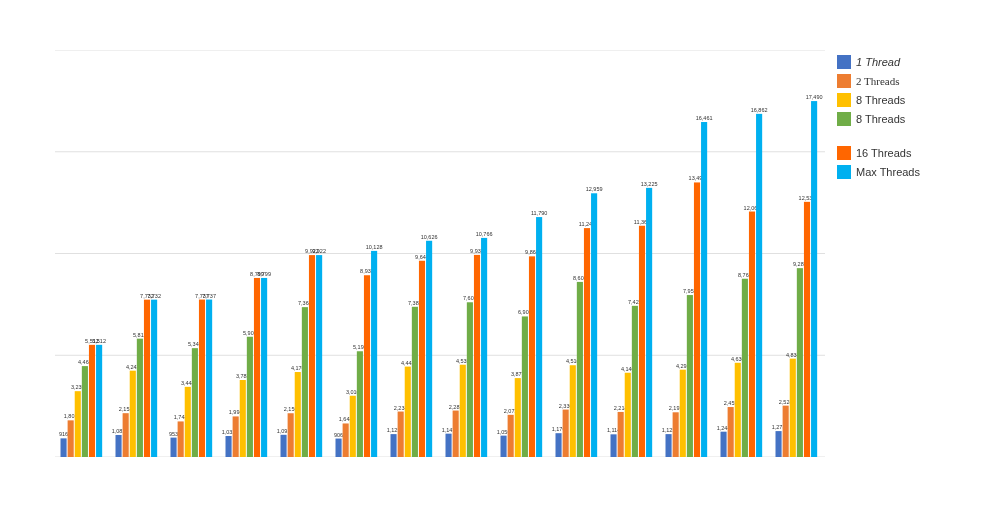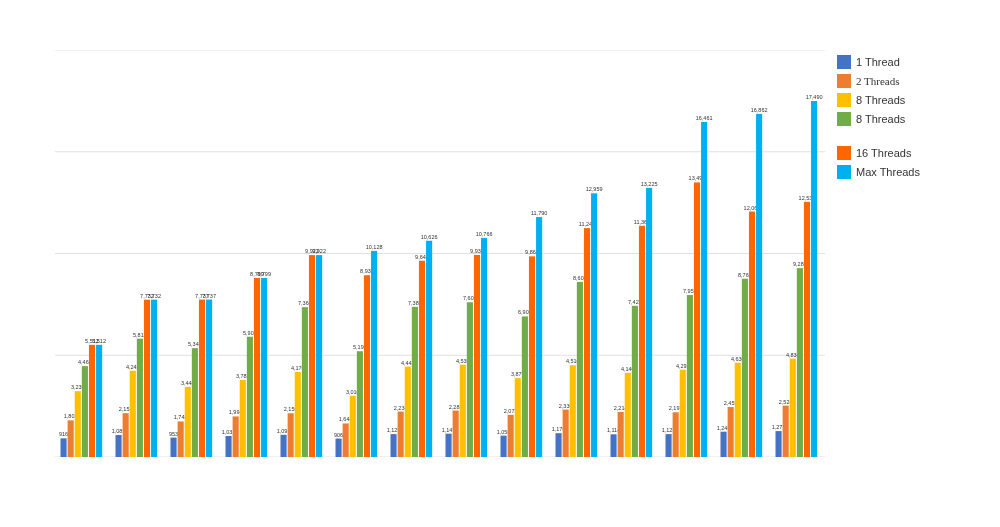--- a/index.html
+++ b/index.html
@@ -255,21 +255,21 @@
       <text x="744.8888888888889" y="216.152" text-anchor="middle" font-size="5.5" fill="#333">9,280</text>
       <rect x="748.9444444444445" y="151.83135" width="6.111111111111111" height="255.16865" fill="#FF6600"></rect>
       <text x="752" y="149.83135" text-anchor="middle" font-size="5.5" fill="#333">12,539</text>
       <rect x="756.0555555555555" y="51.07849999999996" width="6.111111111111111" height="355.92150000000004" fill="#00B0F0"></rect>
       <text x="759.1111111111111" y="49.07849999999996" text-anchor="middle" font-size="5.5" fill="#333">17,490</text>
       <text x="740.8333333333334" y="421" text-anchor="middle" font-size="8.5" fill="#333">Intel Core i9</text>
       <text x="740.8333333333334" y="432" text-anchor="middle" font-size="8.5" fill="#333">14900K</text>
     </svg>
 
   <div id="legend-container" style="position:absolute; top:55px; right:8px; width:155px;">
-  <div style="display: flex; align-items: center; margin-bottom: 5px; font-size: 11px; color: rgb(51, 51, 51);">
+  <div style="display: flex; align-items: center; margin-bottom: 5px; font-size: 11px; color: rgb(51, 51, 51); font-style: italic;">
         <div style="width: 14px; height: 14px; background: rgb(68, 114, 196); margin-right: 5px; flex-shrink: 0;"></div>
         <span>1 Thread</span>
       </div>
       <div style="display: flex; align-items: center; margin-bottom: 5px; font-size: 11px; color: rgb(51, 51, 51); font-family: Liberation Serif, serif;">
         <div style="width: 14px; height: 14px; background: rgb(237, 125, 49); margin-right: 5px; flex-shrink: 0;"></div>
         <span>2 Threads</span>
       </div>
       <div style="display: flex; align-items: center; margin-bottom: 5px; font-size: 11px; color: rgb(51, 51, 51);">
         <div style="width: 14px; height: 14px; background: rgb(255, 192, 0); margin-right: 5px; flex-shrink: 0;"></div>
         <span>8 Threads</span>

